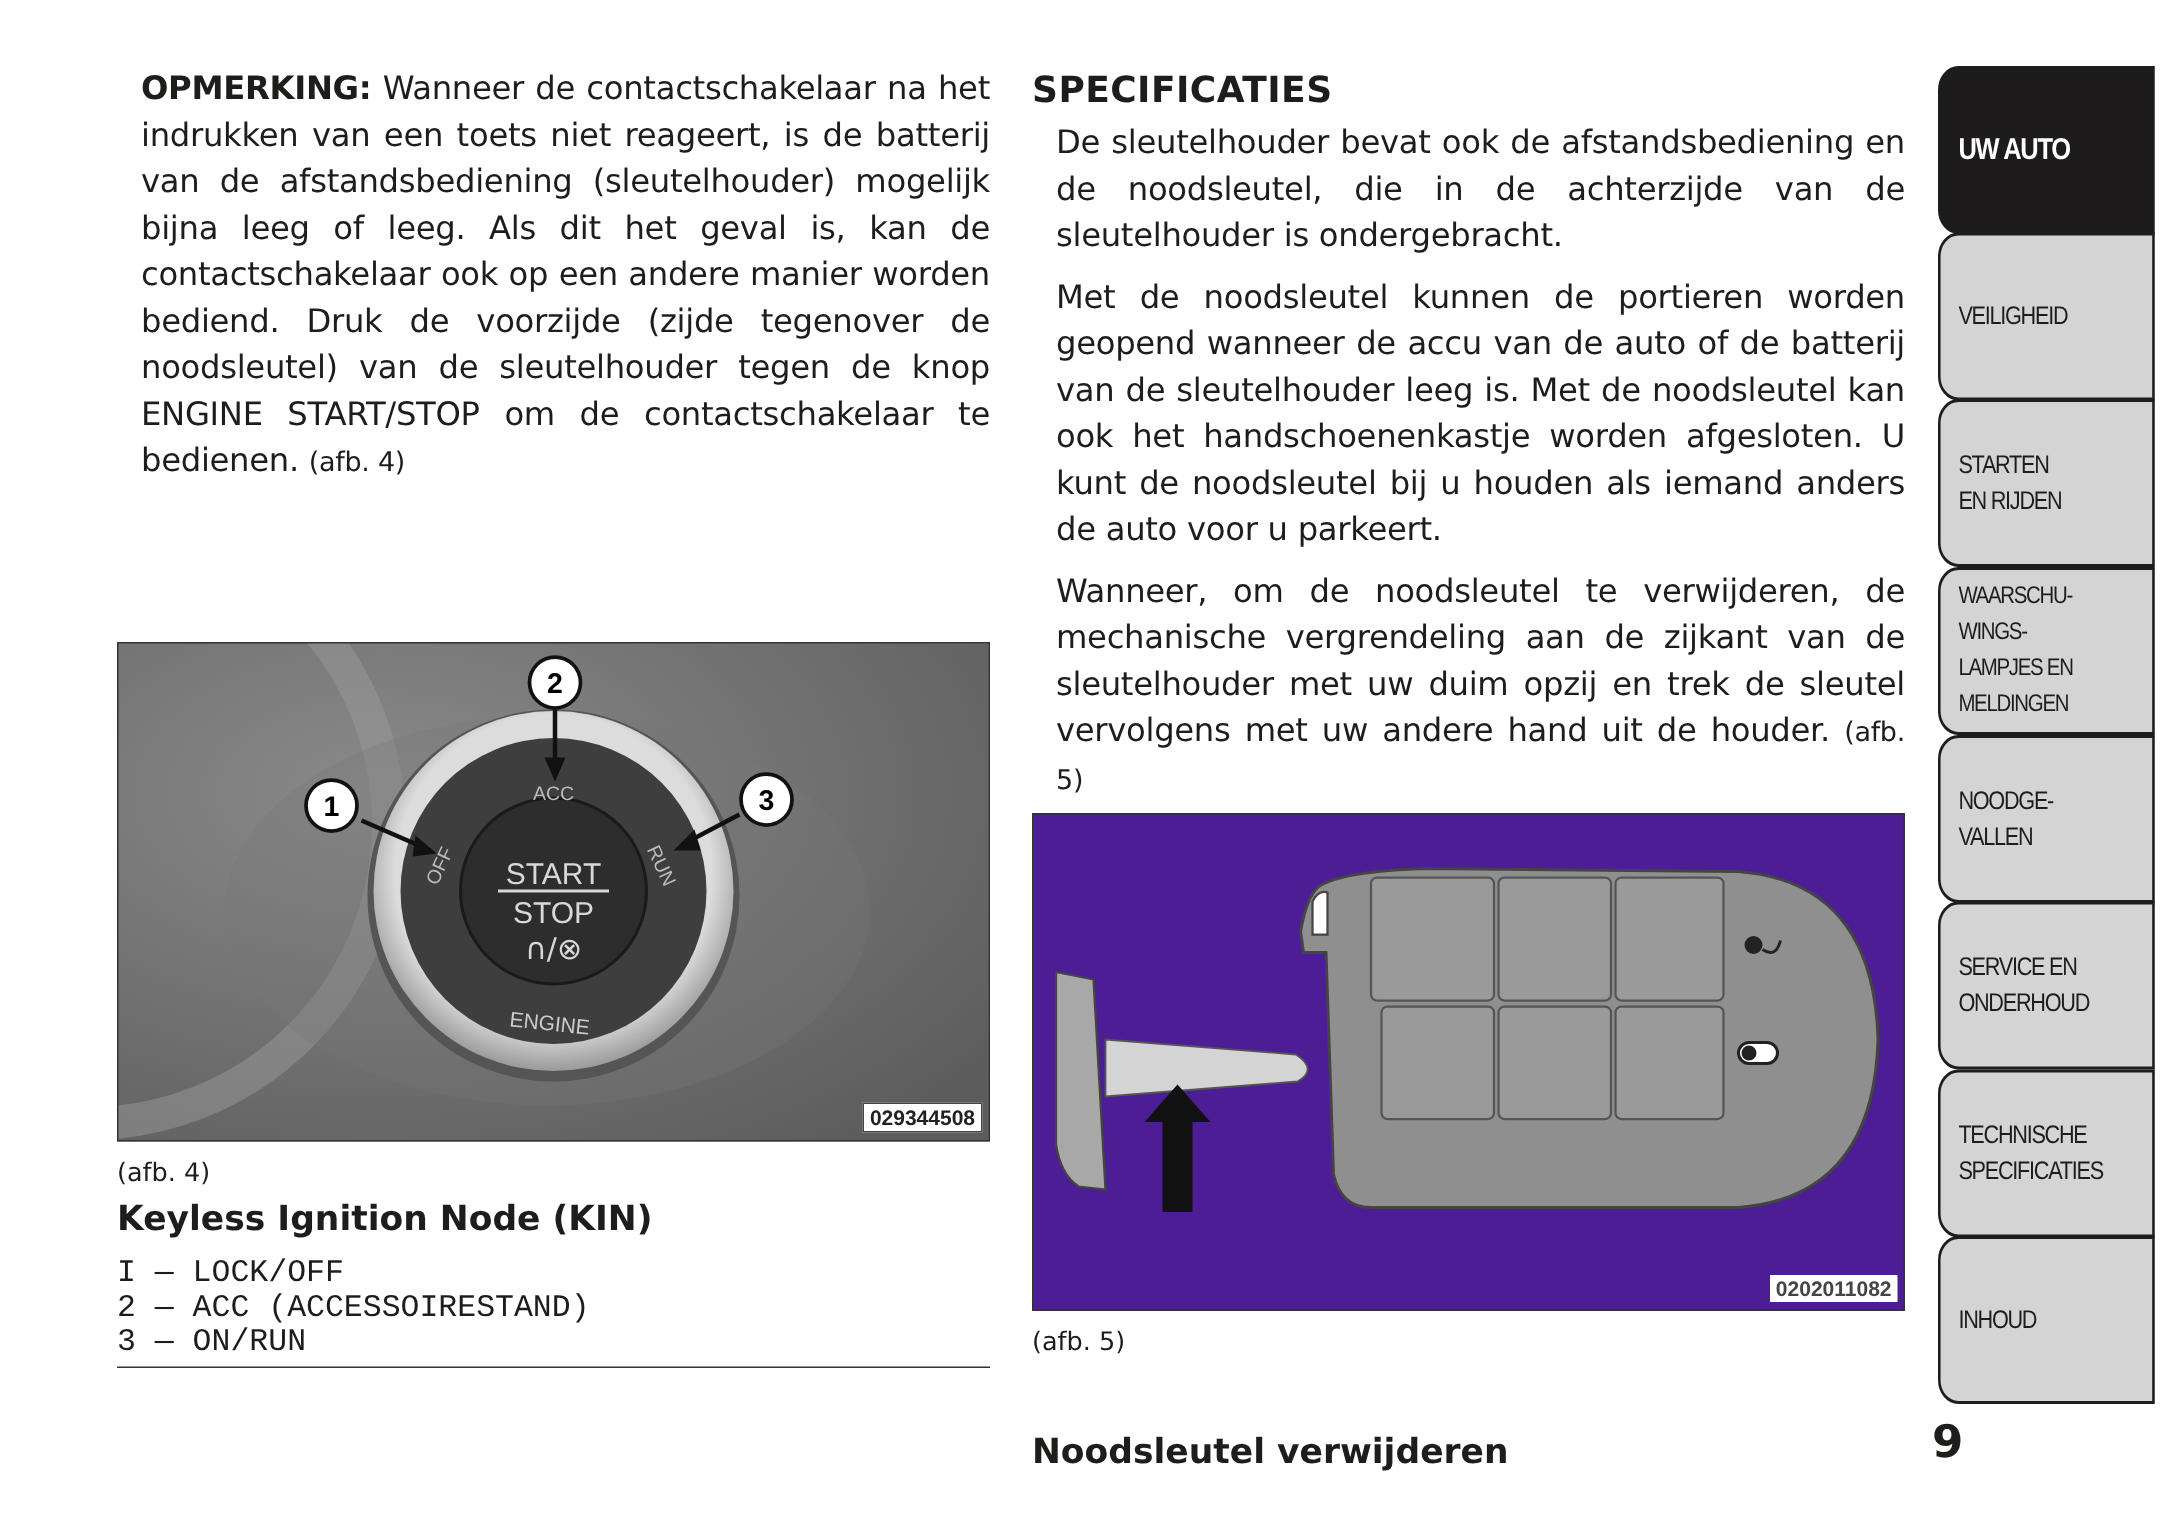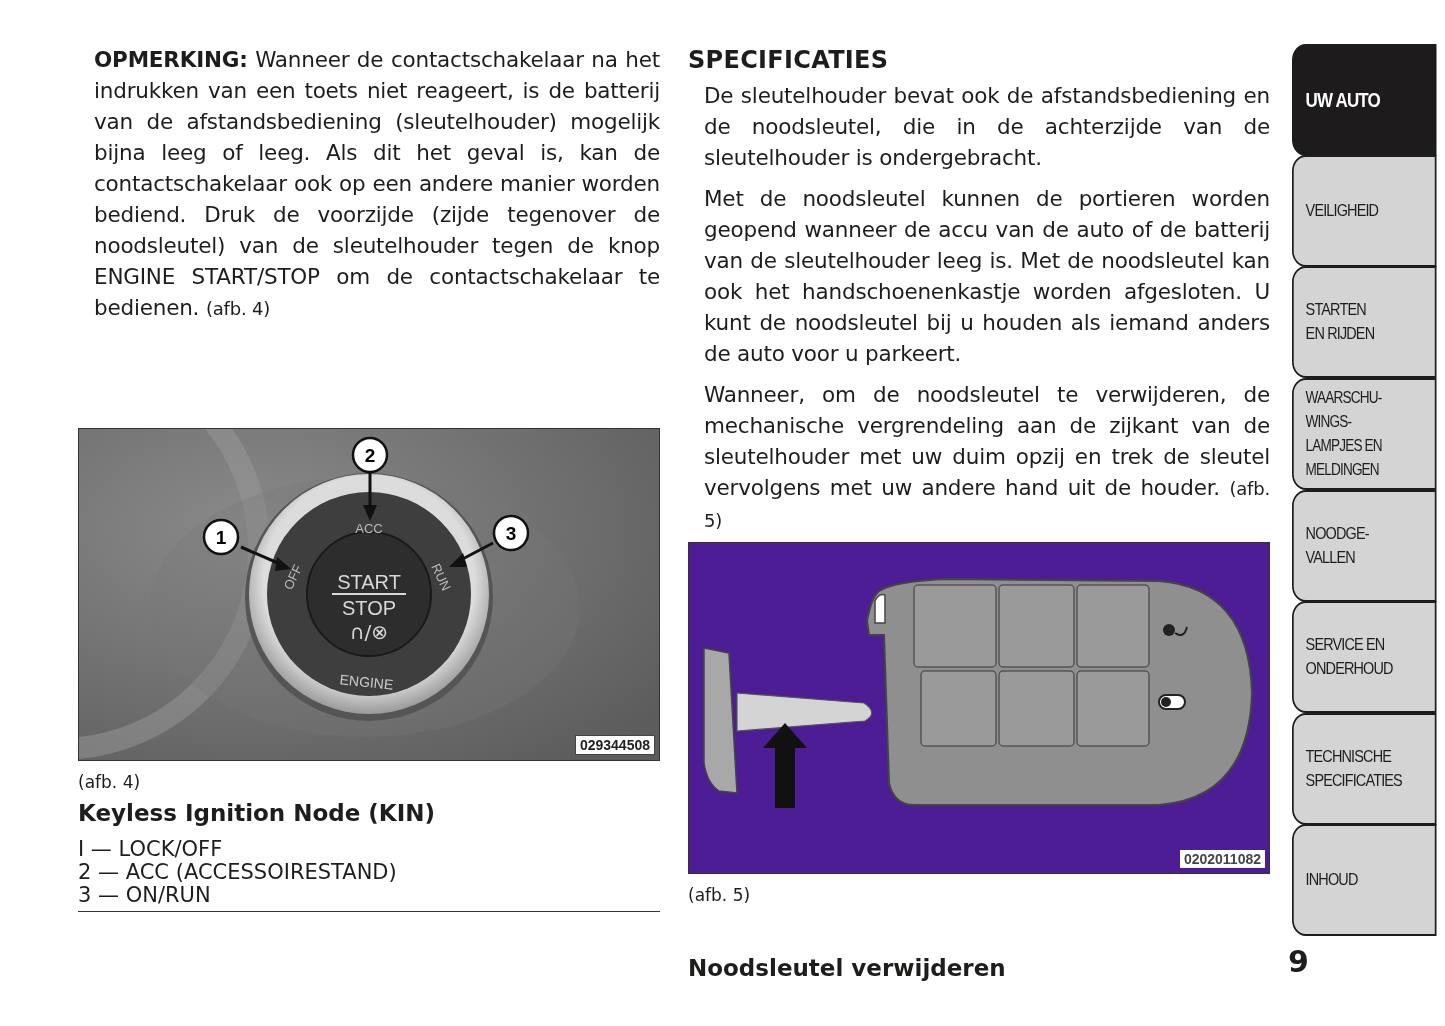--- a/index.html
+++ b/index.html
@@ -23,21 +23,21 @@
   .fig-code {
     position: absolute; right: 4px; bottom: 5px; background: #fff; color: #222;
     font-family: "Liberation Sans", sans-serif; font-weight: bold; font-size: 14px;
     padding: 1px 4px; border: 1px solid #444;
   }
   #fig5 .fig-code { border: none; color: #444; }
 
   .afb { position: absolute; font-size: 17px; }
   .fig-caption { position: absolute; font-size: 23px; font-weight: bold; text-align: left; }
   .legend { position: absolute; left: 78px; top: 838px; width: 582px; font-size: 21px; line-height: 23px; border-bottom: 1.5px solid #333; padding-bottom: 4px; }
-  .legend div { white-space: nowrap; }
+  .legend div { white-space: nowrap; font-family: Liberation Mono, monospace; }
 
   
   .tabs { position: absolute; left: 1292px; top: 44px; width: 160px; }
   .tab {
     position: absolute; left: 0; width: 170px; height: 112px; box-sizing: border-box;
     background: #d4d4d4; border: 2px solid #1d1d1b; border-radius: 16px 0 0 16px;
     display: flex; align-items: center; padding-left: 14px;
     font-family: "Liberation Sans", sans-serif; font-size: 17px; line-height: 24px;
     letter-spacing: -1px; color: #1d1d1b; transform: scaleX(0.85); transform-origin: left center;
   }

